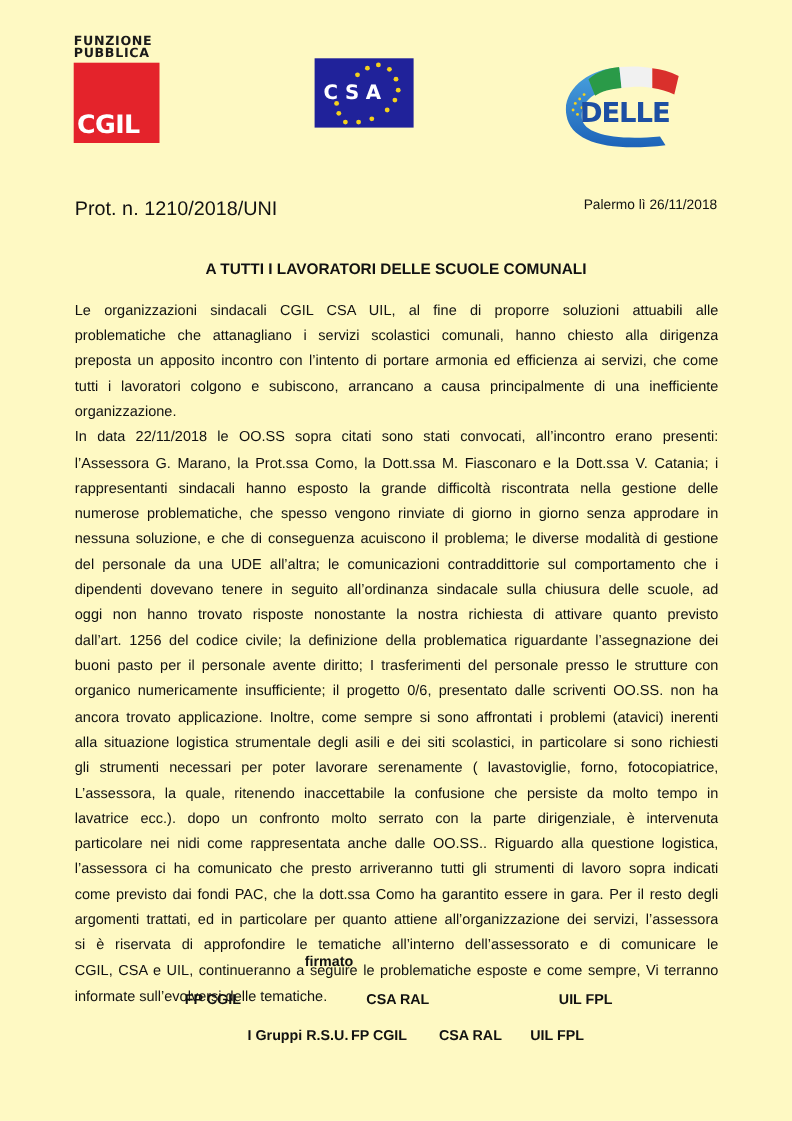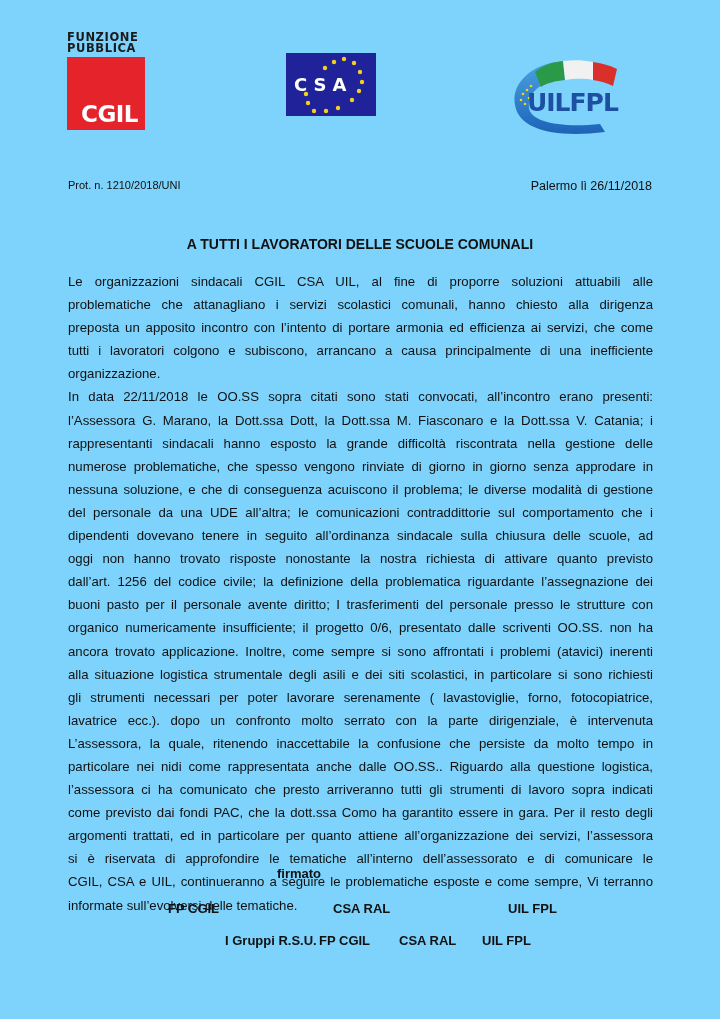--- a/index.html
+++ b/index.html
@@ -1,39 +1,39 @@
 <!DOCTYPE html>
 <html><head>
 <meta charset="utf-8">
 <style>
   html, body { margin: 0; padding: 0; background: #ffffff; }
   body { width: 720px; height: 1019px; position: relative; overflow: hidden;
          font-family: "Liberation Sans", sans-serif; color: #111; }
-  .page { position: absolute; left: 0; top: 0; width: 720px; height: 1019px; background: #7dd3fc; }
+  .page { position: absolute; left: 0; top: 0; width: 720px; height: 1019px; background: #fef9c3; }
 
   
   .logo-cgil { position: absolute; left: 67px; top: 32px; width: 78px; }
   .logo-cgil .fp { font-family: "DejaVu Sans", sans-serif; font-weight: 700; font-size: 11.5px;
                    line-height: 11px; letter-spacing: 0.6px; color: #1a1a1a; }
   .logo-cgil .red { margin-top: 3px; width: 78px; height: 73px; background: #e4232b; position: relative; }
-  .logo-cgil .red span { position: absolute; left: 14px; bottom: 3px; color: #fff;
+  .logo-cgil .red span { position: absolute; left: 3px; bottom: 3px; color: #fff;
                          font-family: "DejaVu Sans", sans-serif; font-weight: 700; font-size: 23px;
                          letter-spacing: -0.5px; }
 
   .logo-csa { position: absolute; left: 286px; top: 53px; width: 90px; height: 63px; background: #20229a; overflow: hidden; }
   .logo-csa .txt { position: absolute; left: 8px; top: 21px; color: #fff; font-family: "DejaVu Sans", sans-serif;
                    font-weight: 700; font-size: 18px; letter-spacing: 6px; }
   .logo-csa svg { position: absolute; left: 0; top: 0; }
 
   .logo-uil { position: absolute; left: 505px; top: 50px; width: 130px; height: 85px; }
   .logo-uil .txt { position: absolute; left: 22px; top: 38px; font-family: "DejaVu Sans", sans-serif;
                    font-weight: 700; font-size: 25px; color: #1d4fa3; letter-spacing: -1px; }
 
   
-  .prot { position: absolute; left: 68px; top: 179px; font-size: 11px; }
+  .prot { position: absolute; left: 68px; top: 179px; font-size: 18px; }
   .date { position: absolute; right: 68px; top: 179px; font-size: 12.5px; padding-left: 40px; }
 
   .title { position: absolute; left: 0; width: 720px; top: 236px; text-align: center;
            font-weight: 700; font-size: 14px; }
 
   .body { position: absolute; left: 68px; top: 270px; width: 585px; font-weight: 400; font-size: 13.2px; }
   .line { height: 23.1px; line-height: 23.1px; white-space: nowrap; }
   .line.j { text-align: justify; text-align-last: justify; white-space: normal; overflow: hidden; }
 
   .firmato { position: absolute; left: 0; width: 598px; top: 866px; text-align: center; font-weight: 700; font-size: 13px; }
@@ -87,50 +87,50 @@
       <path d="M88 12 C 96 13, 104 15, 112 19 L 108 36 C 102 33, 95 31, 88 30 Z" fill="#d9302c"></path>
       <g fill="#f4d11c">
         <circle cx="18" cy="44" r="1.3"></circle>
           <circle cx="22" cy="40" r="1.3"></circle>
           <circle cx="26" cy="36" r="1.3"></circle>
         <circle cx="16" cy="50" r="1.3"></circle>
           <circle cx="20" cy="54" r="1.3"></circle>
           <circle cx="24" cy="48" r="1.3"></circle>
       </g>
     </svg>
-    <div class="txt">UILFPL</div>
+    <div class="txt">DELLE</div>
   </div>
 
   <div class="prot">Prot.  n. 1210/2018/UNI</div>
   <div class="date">Palermo lì 26/11/2018</div>
 
   <div class="title">A TUTTI I LAVORATORI DELLE SCUOLE COMUNALI</div>
 
   <div class="body" id="body">
       <div class="line j">Le organizzazioni sindacali CGIL CSA UIL, al fine di proporre soluzioni attuabili alle</div>
       <div class="line j">problematiche che attanagliano i servizi scolastici comunali, hanno chiesto alla dirigenza</div>
       <div class="line j">preposta un apposito incontro con l’intento di portare armonia ed efficienza ai servizi, che come</div>
       <div class="line j">tutti i lavoratori colgono e subiscono, arrancano a causa principalmente di una inefficiente</div>
       <div class="line">organizzazione.</div>
       <div class="line j">In data 22/11/2018 le OO.SS sopra citati sono stati convocati, all’incontro erano presenti:</div>
-      <div class="line j">l’Assessora G. Marano, la Dott.ssa Dott, la Dott.ssa M. Fiasconaro e la Dott.ssa V. Catania; i</div>
+      <div class="line j">l’Assessora G. Marano, la Prot.ssa Como, la Dott.ssa M. Fiasconaro e la Dott.ssa V. Catania; i</div>
       <div class="line j">rappresentanti sindacali hanno esposto la grande difficoltà riscontrata nella gestione delle</div>
       <div class="line j">numerose problematiche, che spesso vengono rinviate di giorno in giorno senza approdare in</div>
       <div class="line j">nessuna soluzione, e che di conseguenza acuiscono il problema;  le diverse modalità di gestione</div>
       <div class="line j">del personale da una UDE all’altra; le comunicazioni contraddittorie sul comportamento che i</div>
       <div class="line j">dipendenti dovevano tenere in seguito all’ordinanza sindacale sulla chiusura delle scuole, ad</div>
       <div class="line j">oggi non hanno trovato risposte nonostante la nostra richiesta di attivare quanto previsto</div>
       <div class="line j">dall’art. 1256 del  codice civile; la definizione della problematica riguardante l’assegnazione dei</div>
       <div class="line j">buoni pasto per il personale avente diritto; I trasferimenti del personale presso le strutture con</div>
       <div class="line j">organico numericamente insufficiente; il progetto 0/6, presentato dalle scriventi OO.SS. non ha</div>
       <div class="line j">ancora trovato applicazione. Inoltre, come sempre si sono affrontati i problemi (atavici) inerenti</div>
       <div class="line j">alla situazione logistica strumentale degli asili e dei siti scolastici, in particolare si sono richiesti</div>
       <div class="line j">gli strumenti necessari per poter lavorare serenamente ( lavastoviglie, forno, fotocopiatrice,</div>
+      <div class="line j">L’assessora, la quale, ritenendo inaccettabile la confusione che persiste da molto tempo in</div>
       <div class="line j">lavatrice ecc.). dopo un confronto molto serrato con la parte dirigenziale, è intervenuta</div>
-      <div class="line j">L’assessora, la quale, ritenendo inaccettabile la confusione che persiste da molto tempo in</div>
       <div class="line j">particolare nei nidi come rappresentata anche dalle OO.SS.. Riguardo alla questione logistica,</div>
       <div class="line j">l’assessora ci ha comunicato che presto arriveranno tutti gli strumenti di lavoro sopra indicati</div>
       <div class="line j">come previsto dai fondi PAC, che la dott.ssa Como ha garantito essere in gara. Per il resto degli</div>
       <div class="line j">argomenti trattati, ed in particolare per quanto attiene all’organizzazione dei servizi, l’assessora</div>
       <div class="line j">si è riservata di approfondire le tematiche all’interno dell’assessorato e di comunicare le</div>
       <div class="line j">CGIL, CSA e UIL, continueranno a seguire le problematiche esposte e come sempre, Vi terranno</div>
       <div class="line">informate sull’evolversi delle tematiche.</div>
     </div>
 
   <div class="firmato">firmato</div>

